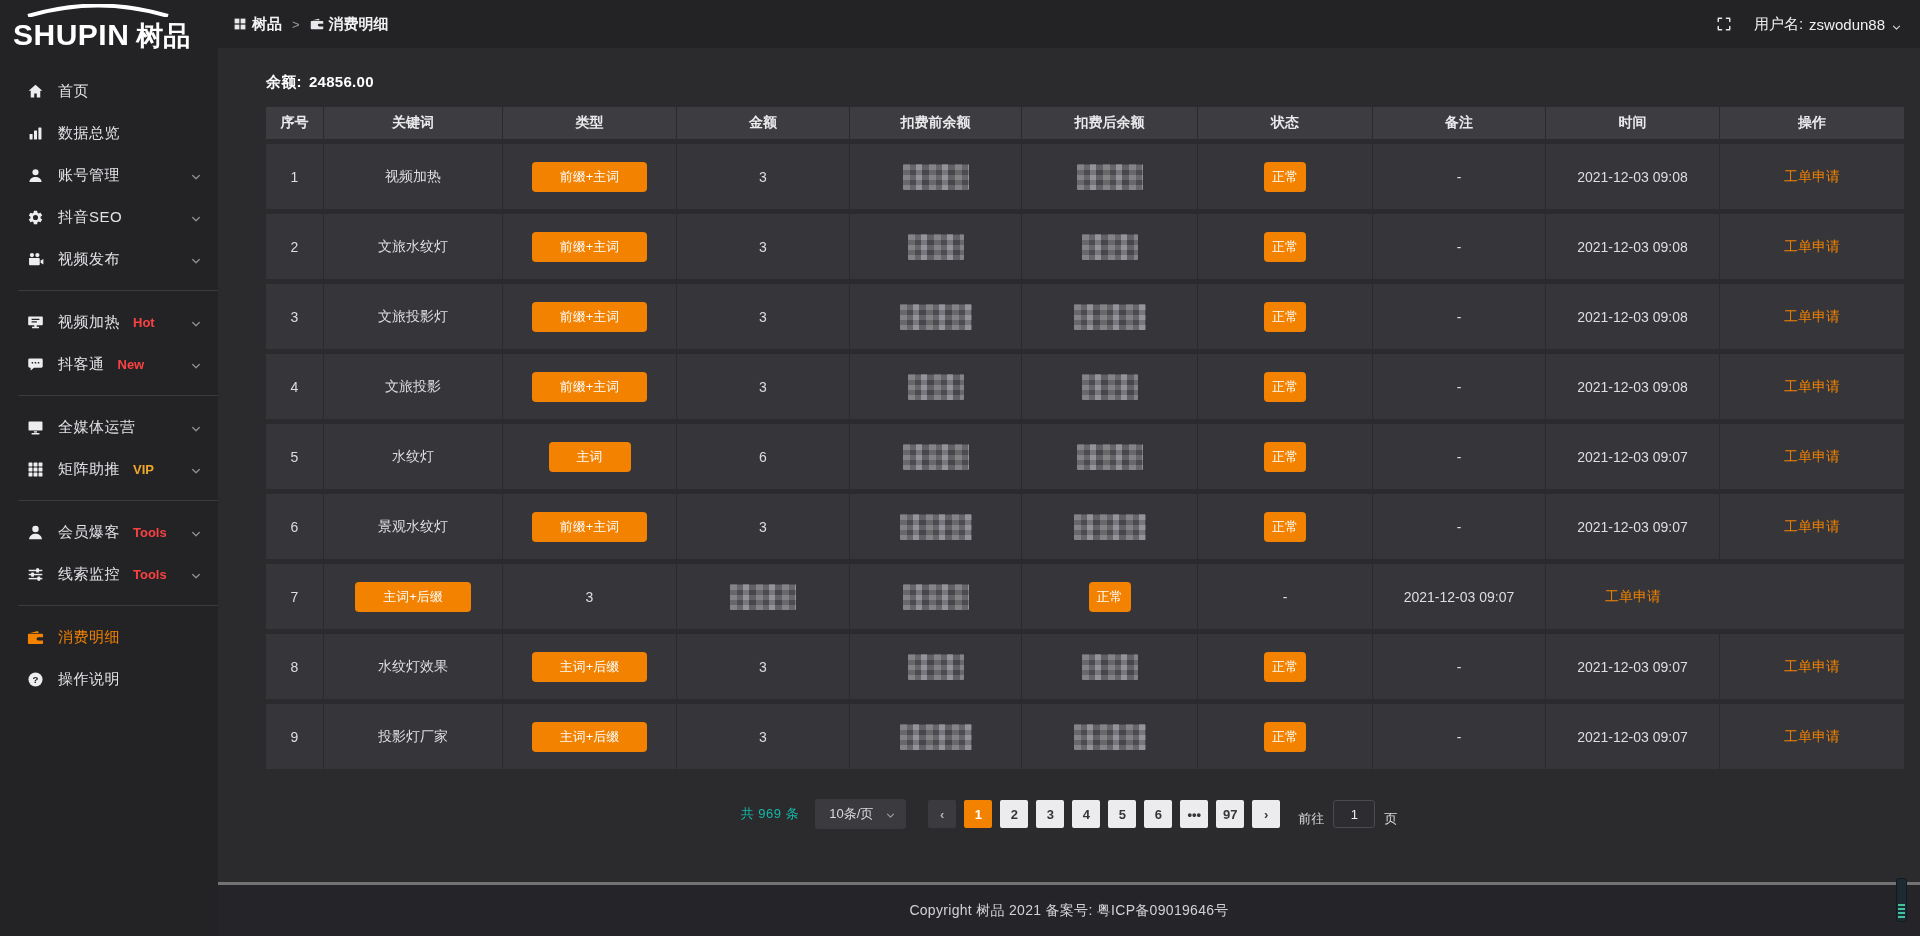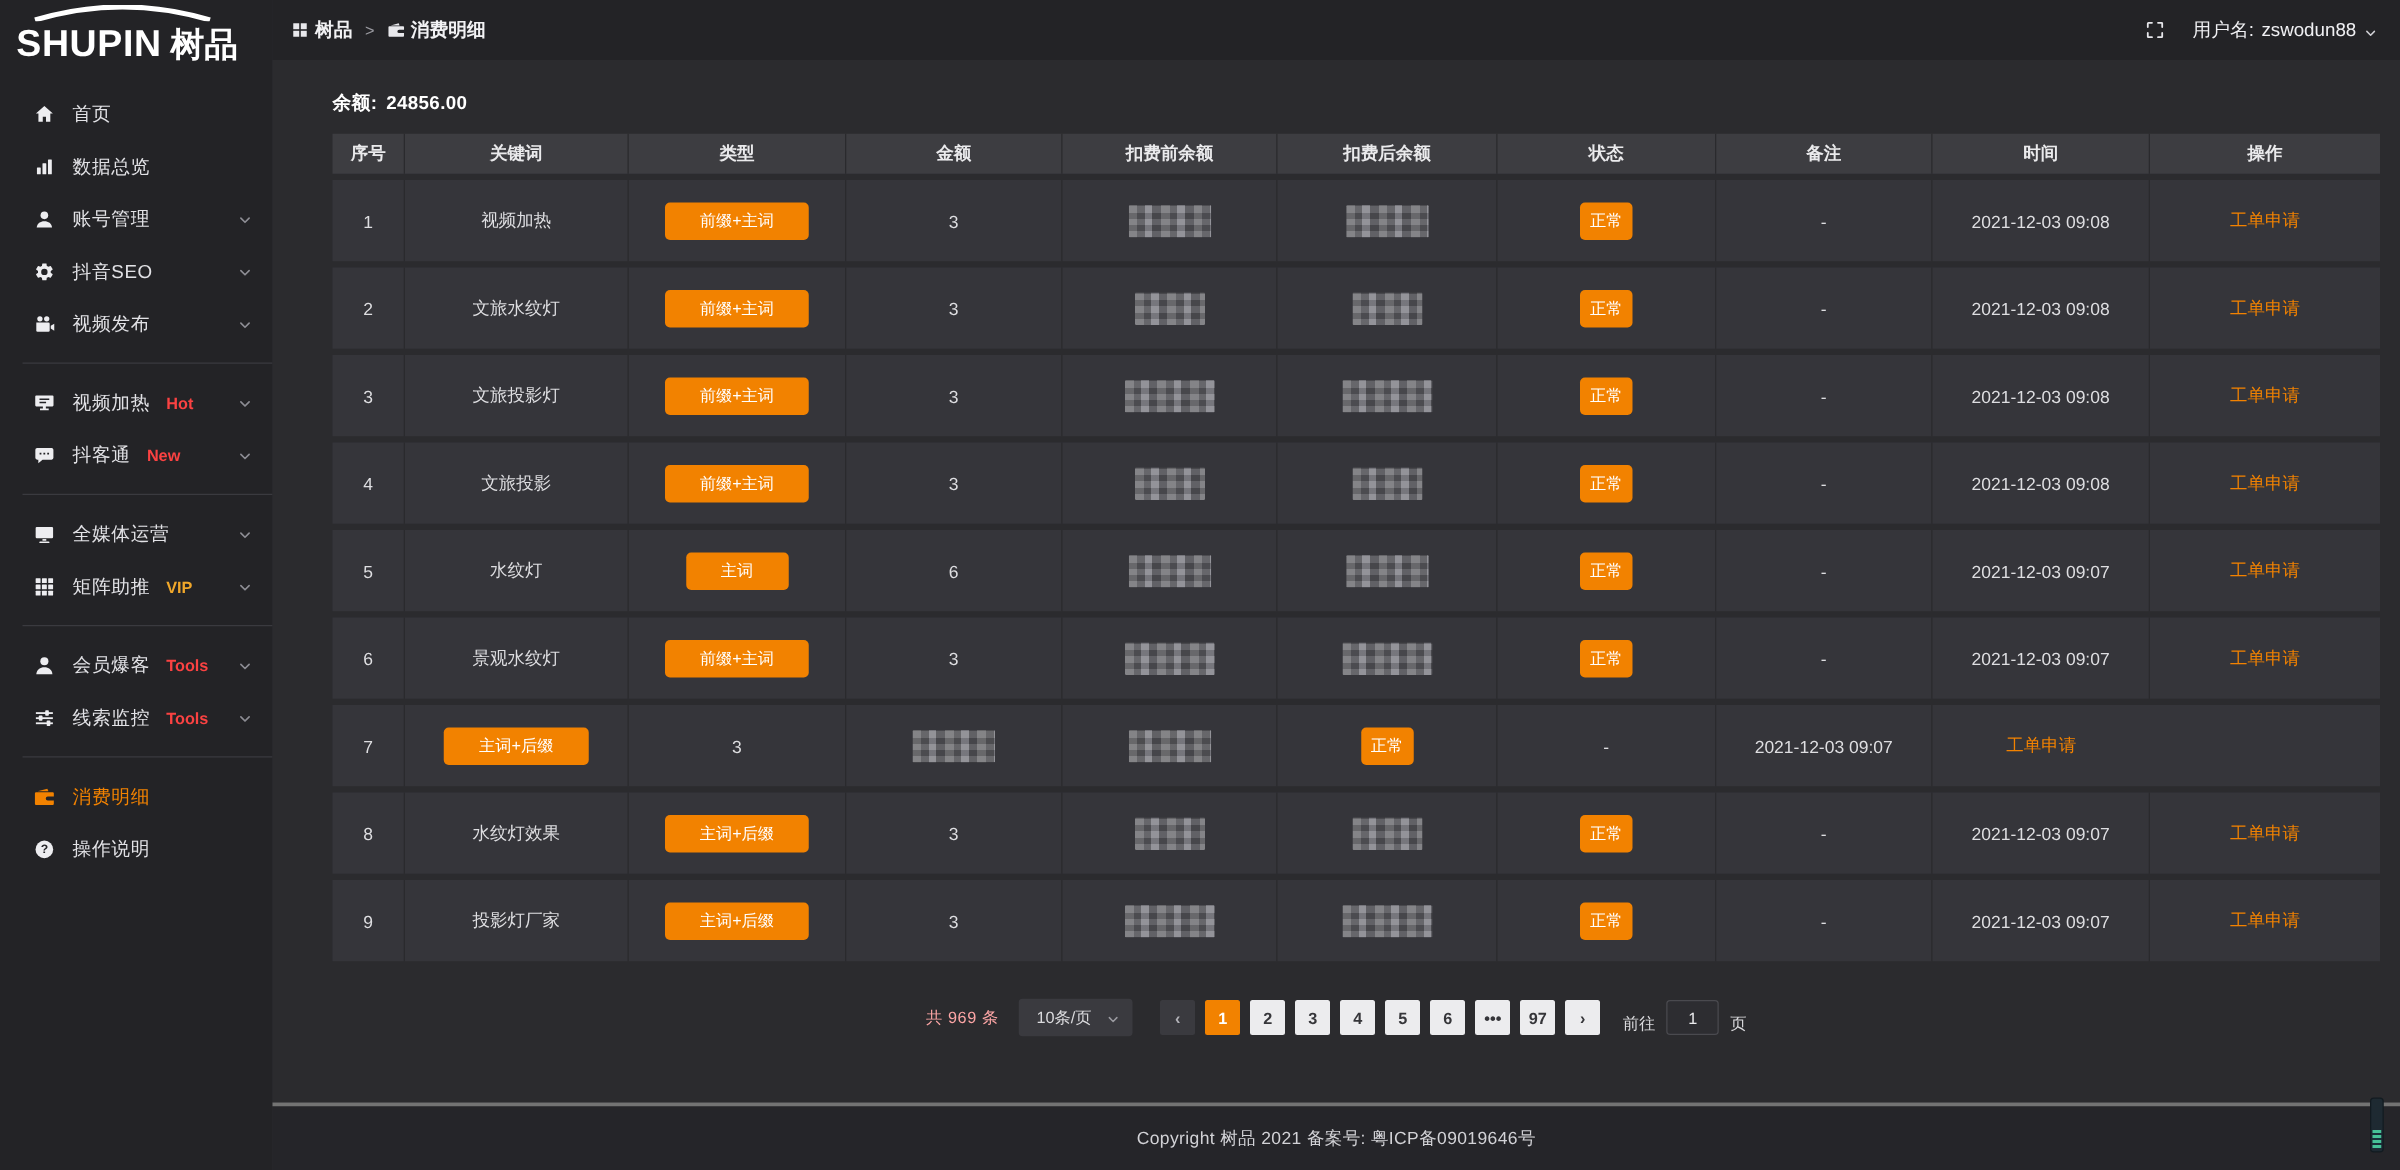--- a/index.html
+++ b/index.html
@@ -71,21 +71,21 @@
   .action{color:var(--orange);cursor:pointer;}
   .mosaic{width:66px;height:26px;border-radius:1px;opacity:.9;filter:blur(.5px);
     background:
       repeating-linear-gradient(0deg, rgba(255,255,255,.10) 0 5px, rgba(0,0,0,.14) 5px 10px),
       repeating-linear-gradient(90deg,#808084 0 7px,#5c5c61 7px 13px,#93939a 13px 19px,#55555a 19px 26px);}
   .trow:nth-child(2n) .mosaic{width:56px;}
   .trow:nth-child(3n) .mosaic{width:72px;}
 
   
   .pager{margin-top:25px;display:flex;align-items:center;justify-content:center;column-gap:8px;}
-  .pg-total{font-size:13px;color:#fca5a5;margin-right:8px;letter-spacing:.5px;}
+  .pg-total{font-size:13px;color:#14b8a6;margin-right:8px;letter-spacing:.5px;}
   .pg-size{height:30px;background:#3a3a3f;border-radius:3px;display:flex;align-items:center;gap:12px;
     padding:0 10px 0 14px;font-size:13px;color:#dadadd;margin-right:14px;cursor:pointer;}
   .pg-size .sel-caret{width:11px;height:11px;color:#9a9aa0;}
   .pg-size .sel-caret svg{width:11px;height:11px;}
   .pg-btn{min-width:28px;height:28px;padding:0 4px;border-radius:2px;background:#ececee;color:#36363a;
     font-size:13px;font-weight:bold;display:flex;align-items:center;justify-content:center;cursor:pointer;}
   .pg-btn.prev{background:#3a3a3f;color:#b2b2b8;}
   .pg-btn.active{background:var(--orange);color:#fff;}
   .pg-goto{display:flex;align-items:flex-end;gap:9px;font-size:13px;color:#dadadd;margin-left:10px;}
   .pg-goto input{width:42px;height:28px;background:#2d2d31;border:1px solid #4a4a4f;border-radius:3px;

